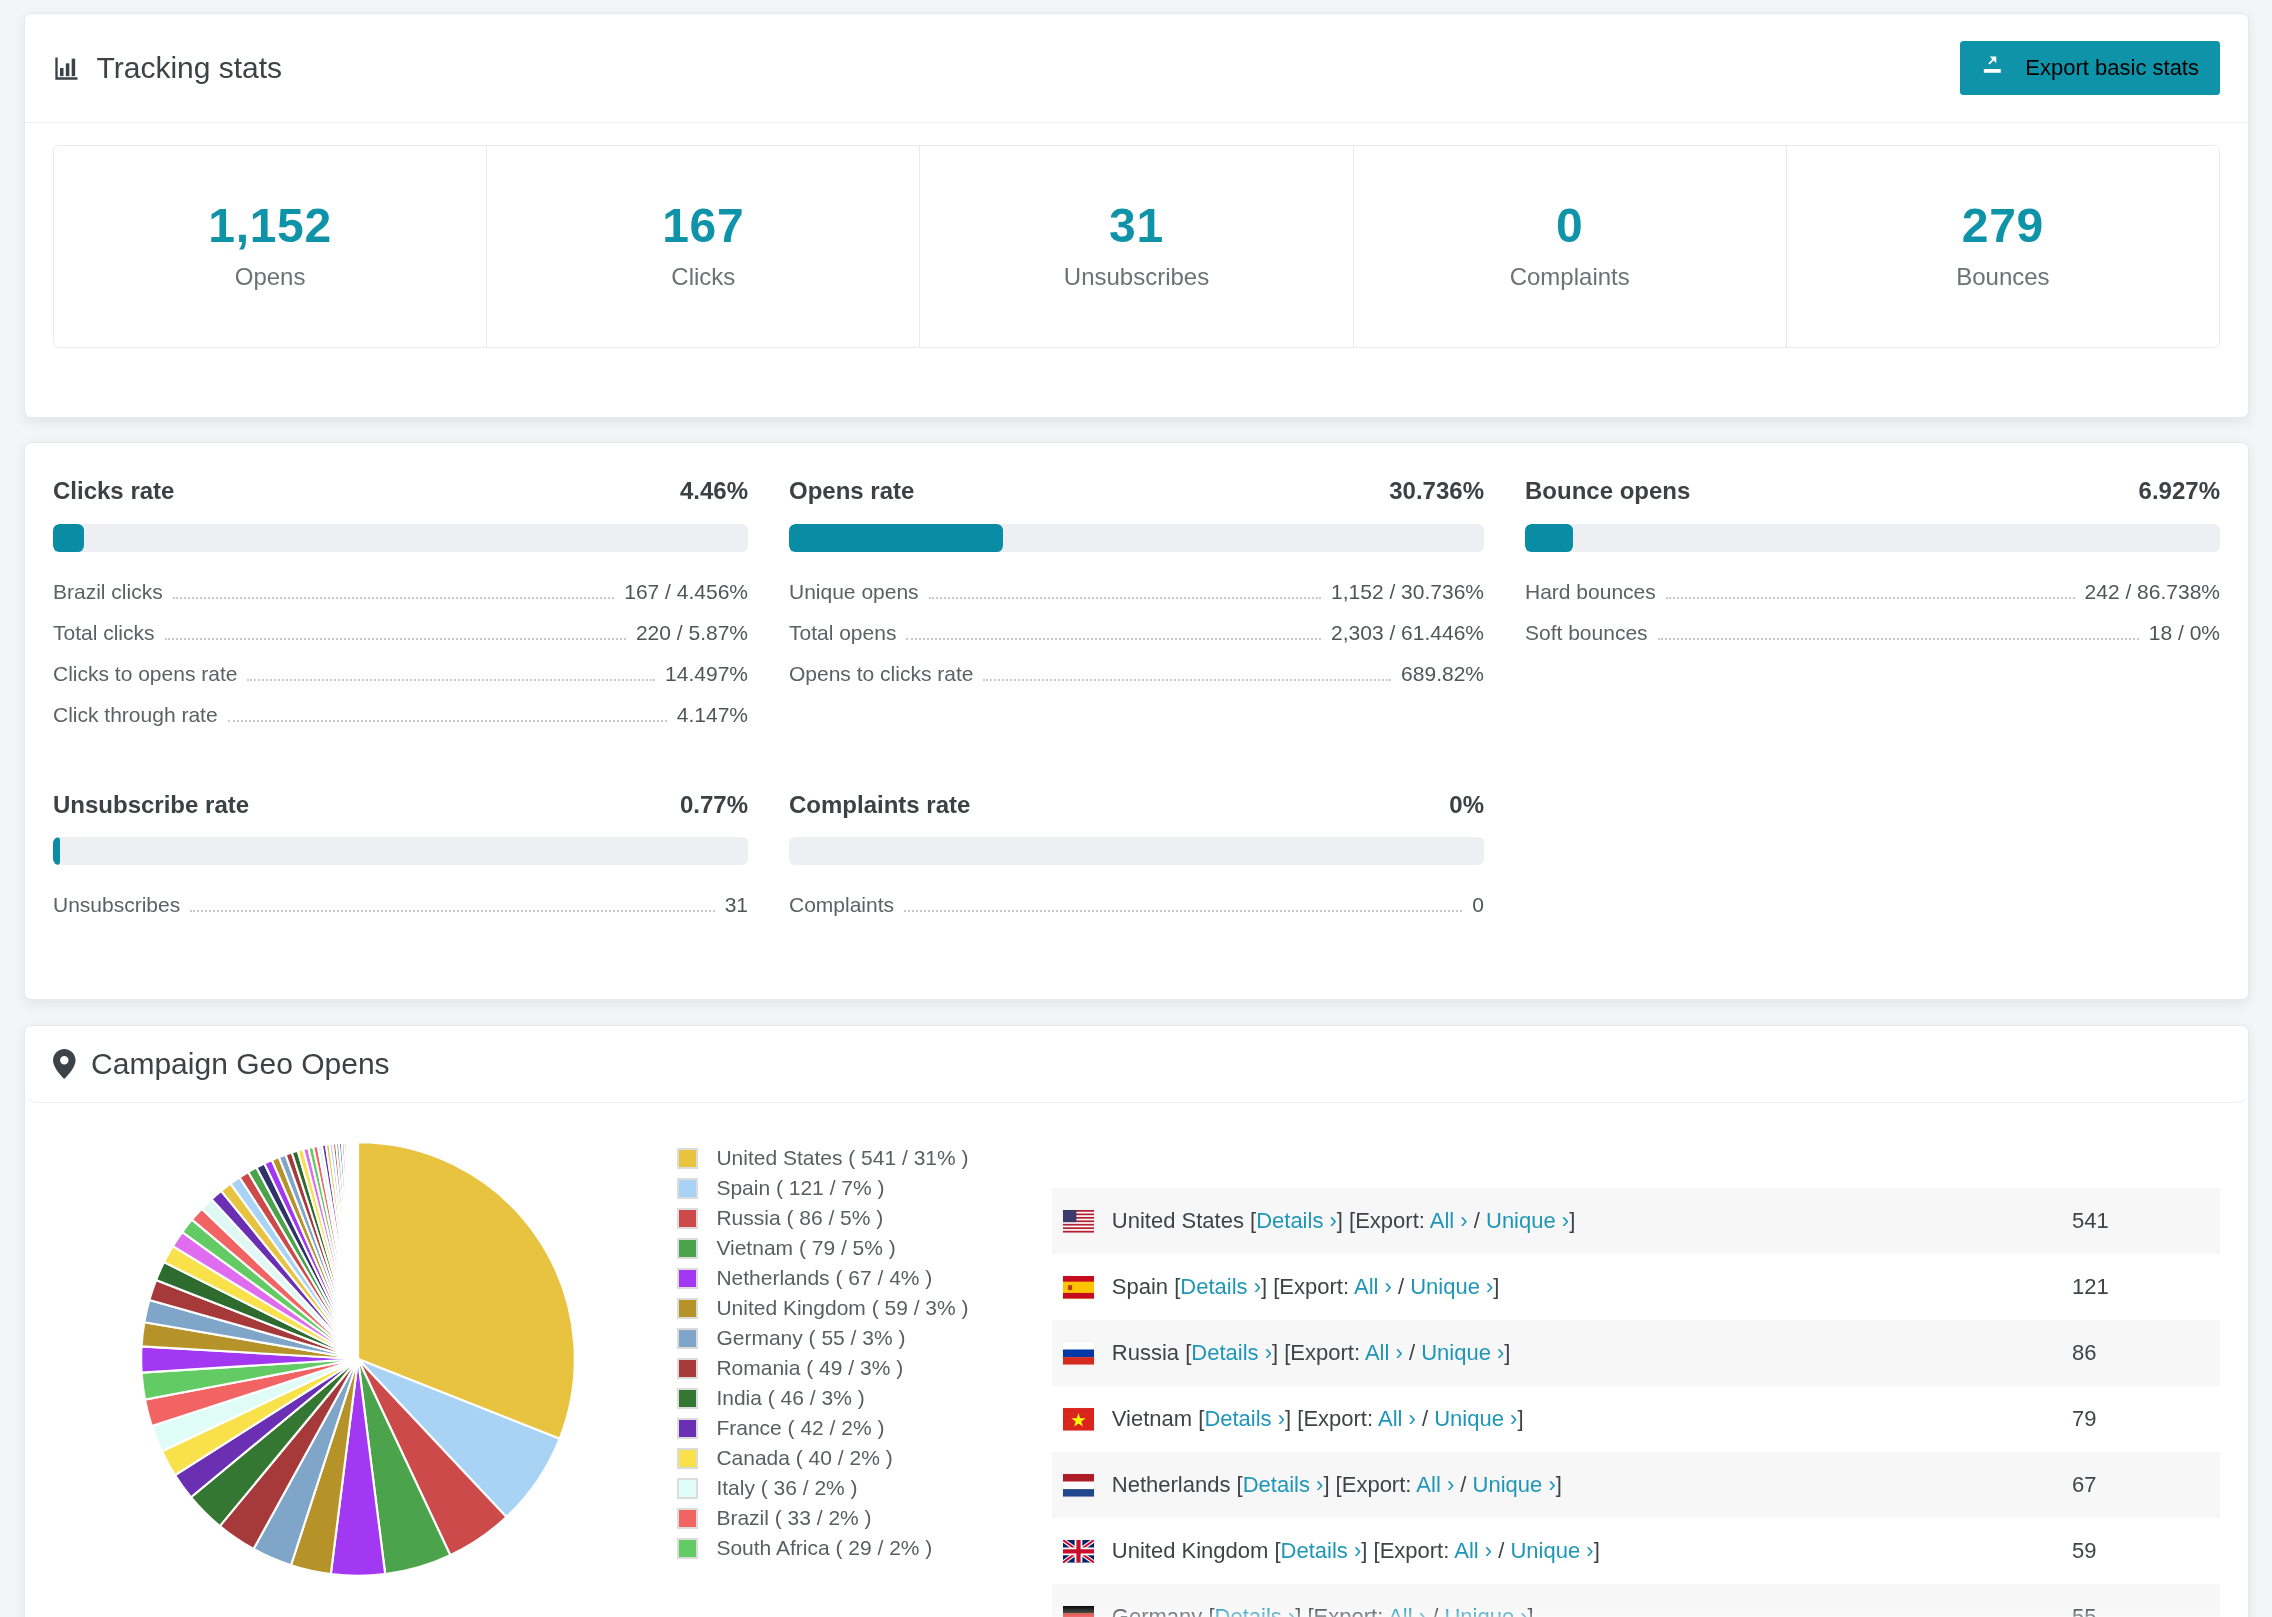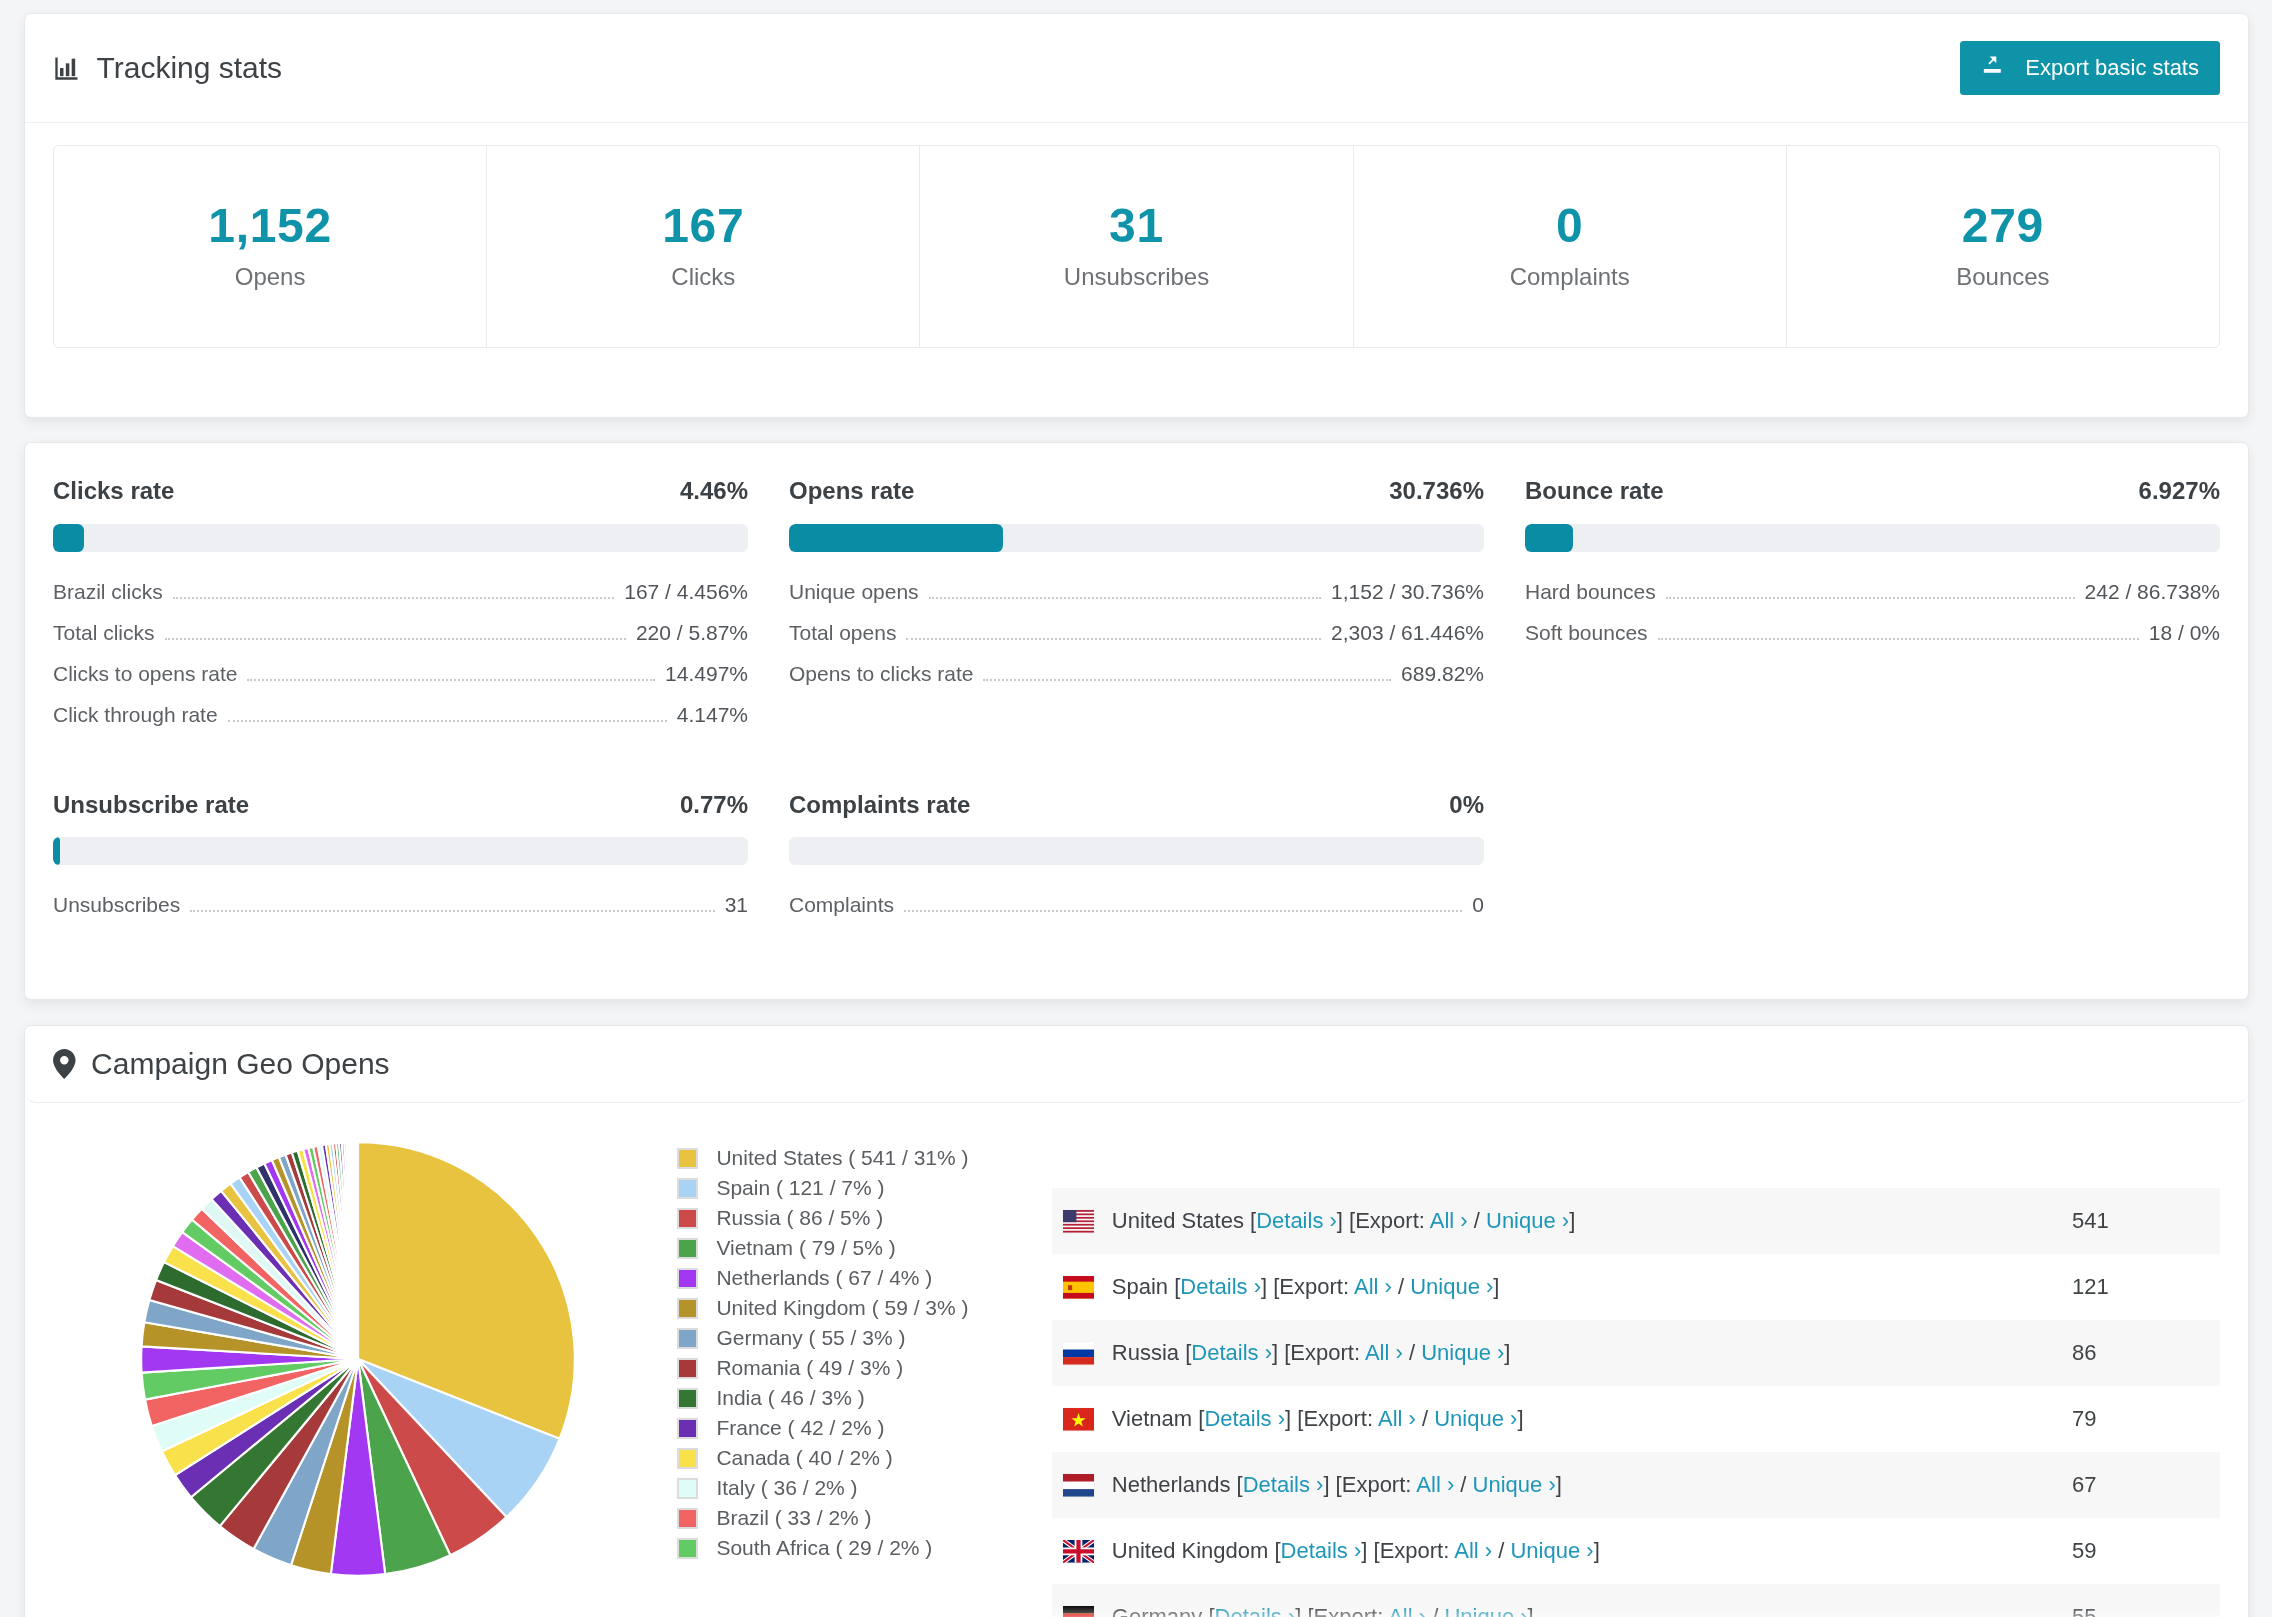--- a/index.html
+++ b/index.html
@@ -30,21 +30,21 @@
   
   #card-tracking{margin-top:12.7px;}
   .card-header{
     display:flex;align-items:center;justify-content:space-between;
     padding:27px 28px;border-bottom:1.4px solid #efefef;
   }
   .card-title{display:flex;align-items:center;gap:15.5px;font-size:30px;font-weight:500;color:#3d4246;text-align:right;}
   .card-title svg{display:block;}
   .btn-export{
     display:flex;align-items:center;gap:22px;
-    background:var(--teal);color:#ffffff;border:none;cursor:pointer;
+    background:var(--teal);color:#000000;border:none;cursor:pointer;
     font-family:inherit;font-size:22px;font-weight:500;
     padding:12.7px 21px;border-radius:3.5px;
   }
   .stats-row{
     display:flex;margin:22.6px 28px 69px 28px;
     border:1.4px solid #e9eaeb;border-radius:5.6px;
   }
   .stat-box{
     flex:1;display:flex;flex-direction:column;align-items:center;justify-content:flex-start;
     padding:52px 0 56px 0;
@@ -191,21 +191,21 @@
              </div>
           <div class="metric-row">
                <span class="metric-label">Opens to clicks rate</span>
                <span class="metric-dots"></span>
                <span class="metric-value">689.82%</span>
              </div>
         </div>
       </div>
       <div class="rate-block">
         <div class="rate-head">
-        <span class="rate-title">Bounce rate</span>
+        <span class="rate-title">Bounce opens</span>
         <span class="rate-value">6.927%</span>
       </div>
       <div class="rate-bar">
         <div class="rate-fill" style="width:max(6.927%, 7px)"></div>
       </div>
       <div class="rate-metrics">
           <div class="metric-row">
                <span class="metric-label">Hard bounces</span>
                <span class="metric-dots"></span>
                <span class="metric-value">242 / 86.738%</span>

